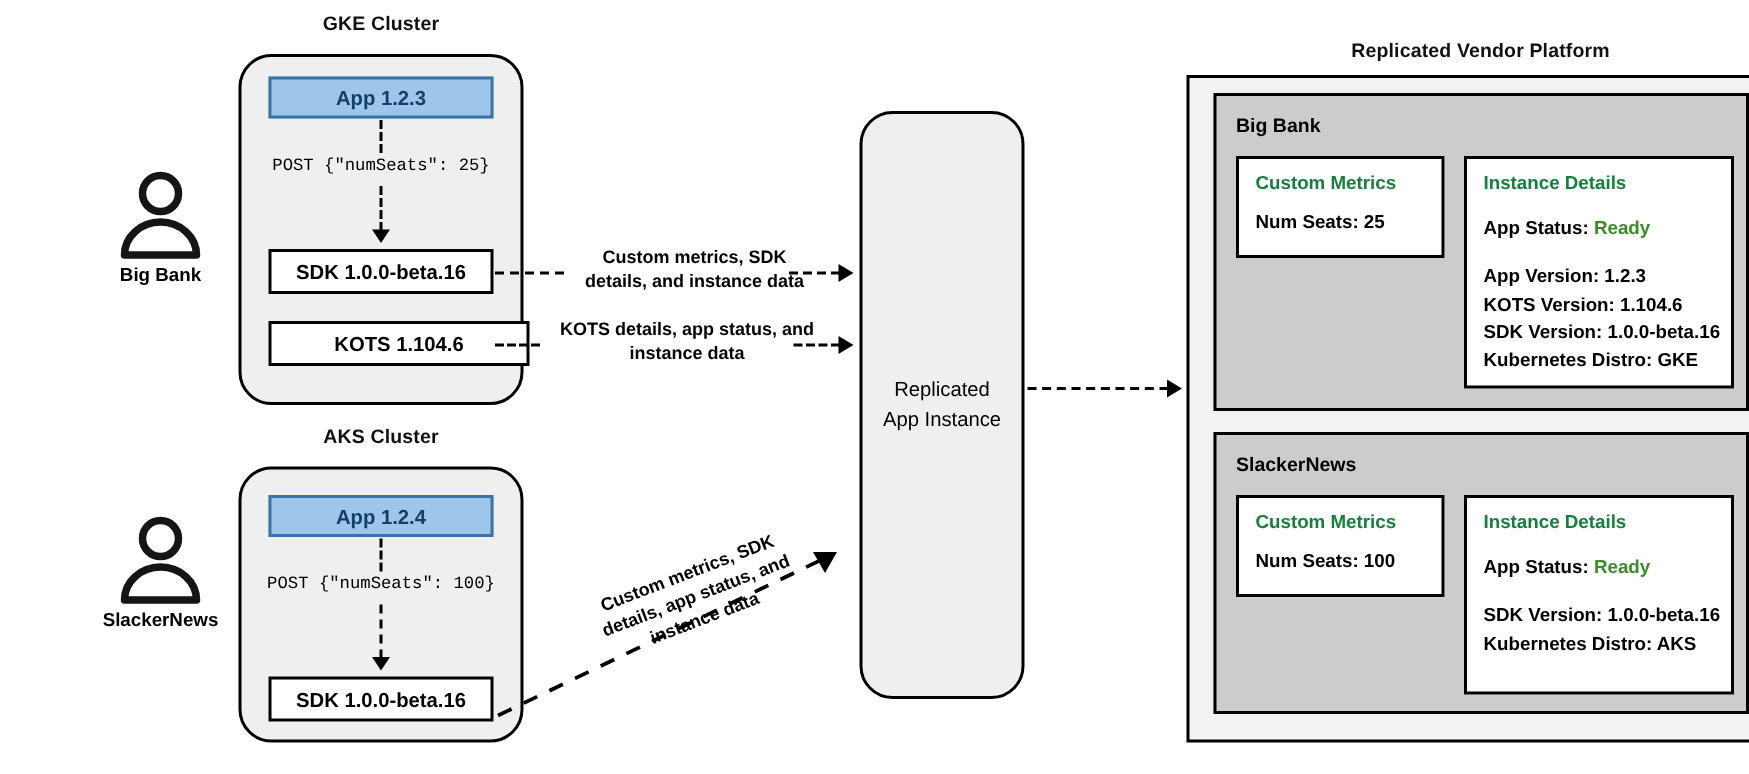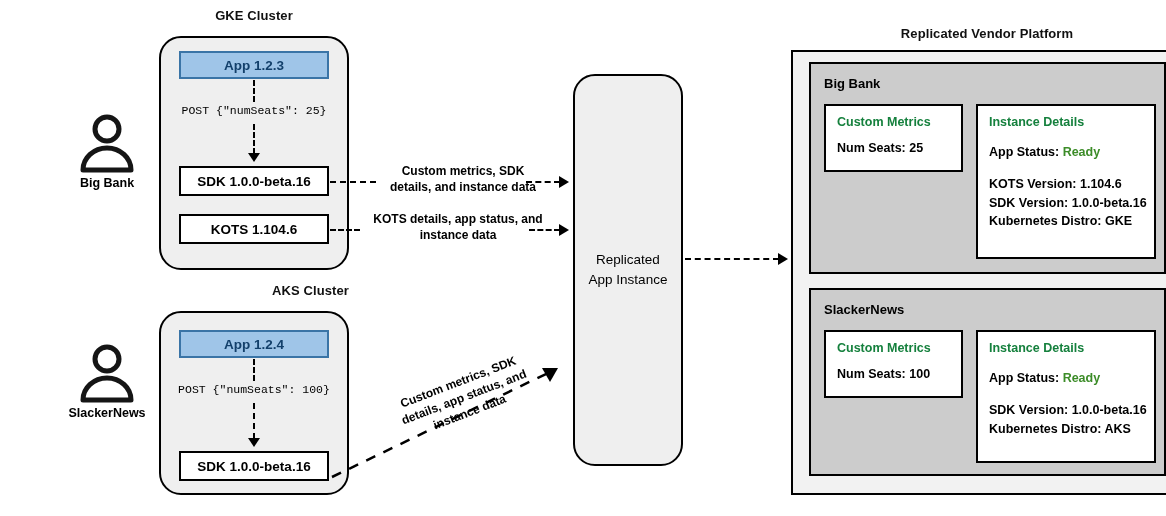--- a/index.html
+++ b/index.html
@@ -199,39 +199,39 @@
 
   <div class="mono abs" style="left:118px; top:104px; width:180px;">POST {"numSeats": 25}</div>
 
   <div class="abs" style="left:207px; top:124px; width:3px; height:30px;">
     <div class="vdash"></div>
   </div>
   <div class="arrow-down abs" style="left:202px; top:153px;"></div>
 
   <div class="comp-box abs" style="left:133px; top:166px; width:150px; height:30px;">SDK 1.0.0-beta.16</div>
 
-  <div class="comp-box abs" style="left:133px; top:214px; width:150px; height:30px;">KOTS 1.104.6</div>
+  <div class="comp-box abs" style="left:133px; top:214px; width:174px; height:30px;">KOTS 1.104.6</div>
 
   <div class="hdash abs" style="left:284px; top:181px; width:46px;"></div>
   <div class="edge-label abs" style="left:330px; top:163px; width:174px;">
     <div>Custom metrics, SDK</div>
     <div>details, and instance data</div>
   </div>
   <div class="hdash abs" style="left:480px; top:181px; width:34px;"></div>
   <div class="arrow-right abs" style="left:513px; top:176px;"></div>
 
   <div class="hdash abs" style="left:284px; top:229px; width:30px;"></div>
   <div class="edge-label abs" style="left:314px; top:211px; width:196px;">
     <div>KOTS details, app status, and</div>
     <div>instance data</div>
   </div>
   <div class="hdash abs" style="left:483px; top:229px; width:31px;"></div>
   <div class="arrow-right abs" style="left:513px; top:224px;"></div>
 
-  <div class="caption abs" style="left:113px; top:283px; width:190px;text-align:right;">AKS Cluster</div>
+  <div class="caption abs" style="left:113px; top:283px; width:190px;">AKS Cluster</div>
 
   <div class="cluster abs" style="left:113px; top:311px; width:190px; height:184px;"></div>
 
   <div class="app-box abs" style="left:133px; top:330px; width:150px; height:28px;">App 1.2.4</div>
 
   <div class="abs" style="left:207px; top:359px; width:3px; height:22px;">
     <div class="vdash"></div>
   </div>
 
   <div class="mono abs" style="left:114px; top:383px; width:188px;">POST {"numSeats": 100}</div>
@@ -292,20 +292,21 @@
       <div class="card-line">Num Seats: 25</div>
     </div>
 
     <div class="card abs" style="left:165px; top:40px; width:180px; height:155px;">
       <div class="card-title">Instance Details</div>
       <div class="card-line">
         <span>App Status:</span>
         <span class="status-ready">Ready</span>
       </div>
       <div class="gap"></div>
+      <div class="card-line">App Version: 1.2.3</div>
       <div class="card-line">KOTS Version: 1.104.6</div>
       <div class="card-line">SDK Version: 1.0.0-beta.16</div>
       <div class="card-line">Kubernetes Distro: GKE</div>
     </div>
   </div>
 
   <div class="customer-panel abs" style="left:763px; top:288px; width:357px; height:188px;">
     <div class="panel-title" style="margin:12px 0 0 13px;">SlackerNews</div>
 
     <div class="card abs" style="left:13px; top:40px; width:139px; height:68px;">

